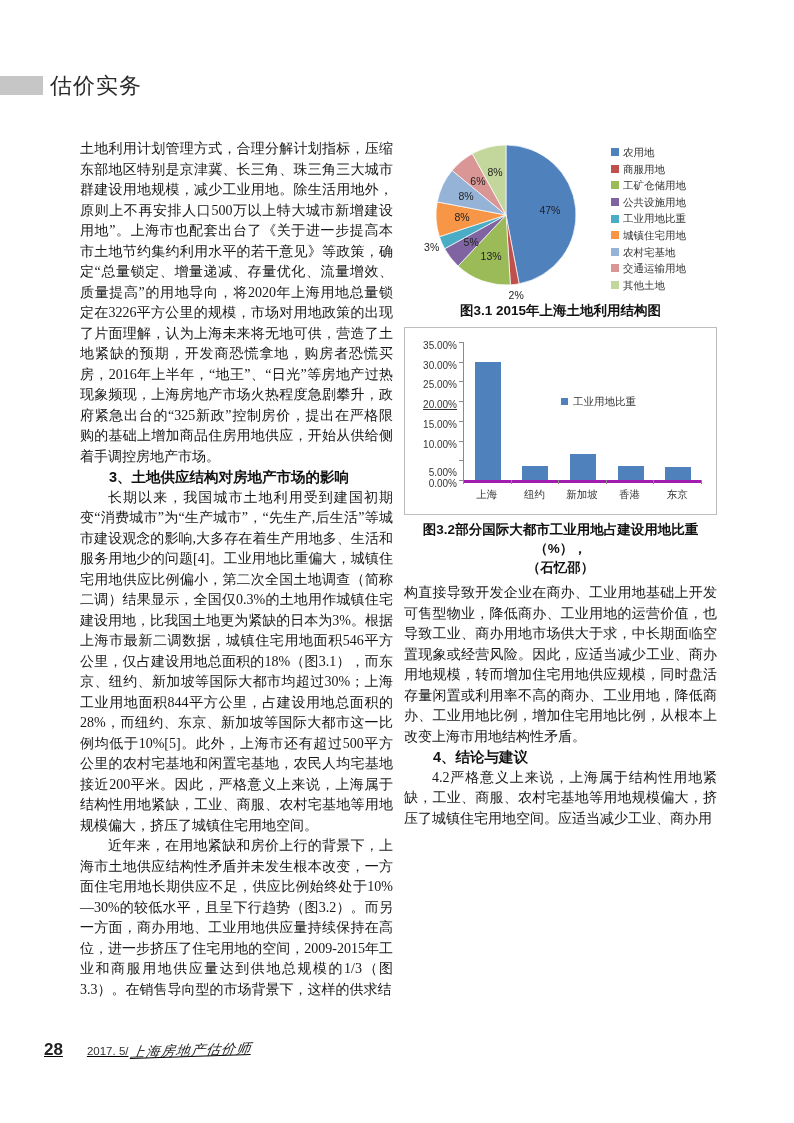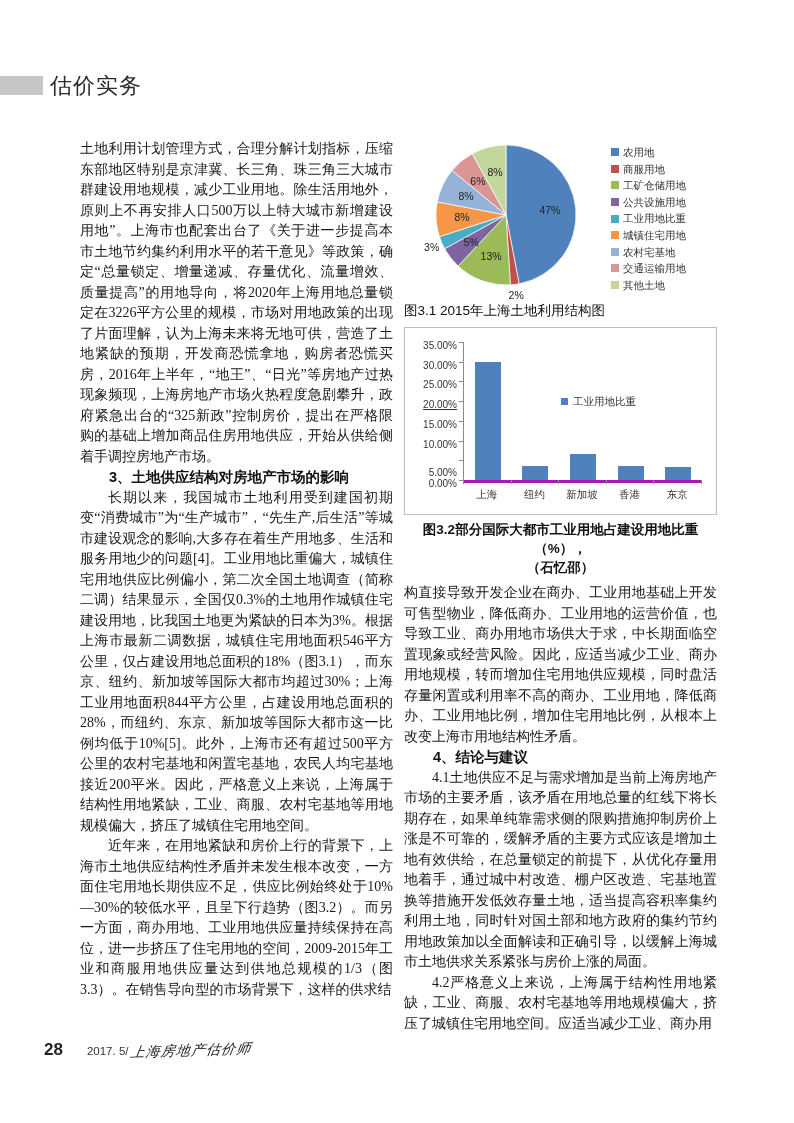--- a/index.html
+++ b/index.html
@@ -20,42 +20,42 @@
   .indent{text-indent:2em;}
   .sec-heading{font-family:"Liberation Sans",sans-serif;font-weight:bold;font-size:14.5px;
     text-indent:2em;margin:5px 0 4px;color:#111;}
   
   .fig-pie{position:relative;height:160px;width:313px;}
   .fig-pie svg{position:absolute;left:2px;top:0;}
   .pie-legend{position:absolute;right:0;top:5px;width:106px;}
   .pl-item{display:flex;align-items:center;height:16.6px;
     font-family:"Liberation Sans",sans-serif;font-size:10.5px;color:#333;}
   .pl-sw{width:8px;height:8px;margin-right:4px;flex:0 0 auto;}
-  .fig-caption{font-family:"Liberation Sans",sans-serif;font-weight:normal;
+  .fig-caption{text-align:center;font-family:"Liberation Sans",sans-serif;font-weight:bold;
     font-size:13.5px;color:#111;margin:3px 0 7px;line-height:18px;}
   .fig-caption2{text-align:center;font-family:"Liberation Sans",sans-serif;font-weight:bold;
     font-size:13.5px;color:#111;margin:5px 0 6px;line-height:19px;}
   
   .bar-box{width:311px;height:186px;border:1px solid #bdbdbd;position:relative;
     font-family:"Liberation Sans",sans-serif;background:#fff;}
   .bar-plot{position:absolute;left:58px;top:14px;width:238px;height:138px;
     border-left:1px solid #8a8a8a;border-bottom:3px solid #a21caf;}
   .bars{position:absolute;left:0;top:0;right:0;bottom:0;display:flex;}
   .bar-col{flex:1;position:relative;}
   .bar{position:absolute;bottom:0;left:50%;transform:translateX(-50%);width:26px;background:#4f81bd;}
   .ylab{position:absolute;width:46px;left:6px;text-align:right;font-size:10px;color:#333;}
   .ytick{position:absolute;width:4px;height:1px;background:#8a8a8a;left:54px;}
   .xtick{position:absolute;width:1px;height:4px;background:#8a8a8a;}
   .xlabels{position:absolute;left:58px;top:156px;width:238px;display:flex;}
   .xlab{flex:1;text-align:center;font-size:10.5px;color:#333;}
   .bar-legend{position:absolute;left:97px;top:49px;display:flex;align-items:center;
     font-size:10.5px;color:#333;}
   .bar-legend .sw{width:7px;height:7px;background:#4f81bd;margin-right:5px;}
   
-  .footer{position:absolute;left:44px;top:1040px;display:flex;align-items:baseline;}
+  .footer{position:absolute;left:44px;top:1040px;display:flex;align-items:baseline;text-decoration:underline;}
   .page-num{font-family:"Liberation Sans",sans-serif;font-weight:bold;font-size:17px;color:#222;}
   .issue{font-family:"Liberation Sans",sans-serif;font-size:11.5px;color:#333;margin-left:24px;}
   .logo-script{font-family:"Liberation Serif",serif;font-style:italic;font-size:14px;color:#222;
     transform:skewX(-10deg) rotate(-2deg);margin-left:2px;letter-spacing:1px;}
 </style>
 </head>
 <body>
 
 <div class="hdr-block"></div>
 <div class="hdr-label">估价实务</div>
@@ -185,21 +185,20 @@
       <div class="xtick" style="left: 248.4px; top: 152px;"></div>
       <div class="xtick" style="left: 296px; top: 152px;"></div>
     </div>
   <div class="fig-caption2">
     <div>图3.2部分国际大都市工业用地占建设用地比重（%），</div>
     <div>（石忆邵）</div>
   </div>
 
   <p>构直接导致开发企业在商办、工业用地基础上开发可售型物业，降低商办、工业用地的运营价值，也导致工业、商办用地市场供大于求，中长期面临空置现象或经营风险。因此，应适当减少工业、商办用地规模，转而增加住宅用地供应规模，同时盘活存量闲置或利用率不高的商办、工业用地，降低商办、工业用地比例，增加住宅用地比例，从根本上改变上海市用地结构性矛盾。</p>
   <p class="sec-heading">4、结论与建议</p>
-  <p class="indent">4.1土地供应不足与需求增加是当前上海房地产市场的主要矛盾，该矛盾在用地总量的红线下将长期存在，如果单纯靠需求侧的限购措施抑制房价上涨是不可靠的，缓解矛盾的主要方式应该是增加土地有效供给，在总量锁定的前提下，从优化存量用地着手，通过城中村改造、棚户区改造、宅基地置换等措施开发低效存量土地，适当提高容积率集约利用土地，同时针对国土部和地方政府的集约节约用地政策加以全面解读和正确引导，以缓解上海城市土地供求关系紧张与房价上涨的局面。</p>
   <p class="indent">4.2严格意义上来说，上海属于结构性用地紧缺，工业、商服、农村宅基地等用地规模偏大，挤压了城镇住宅用地空间。应适当减少工业、商办用</p>
 </div>
 
 <div class="footer">
   <span class="page-num">28</span>
   <span class="issue">2017. 5/</span>
   <span class="logo-script">上海房地产估价师</span>
 </div>
 
 </body></html>

